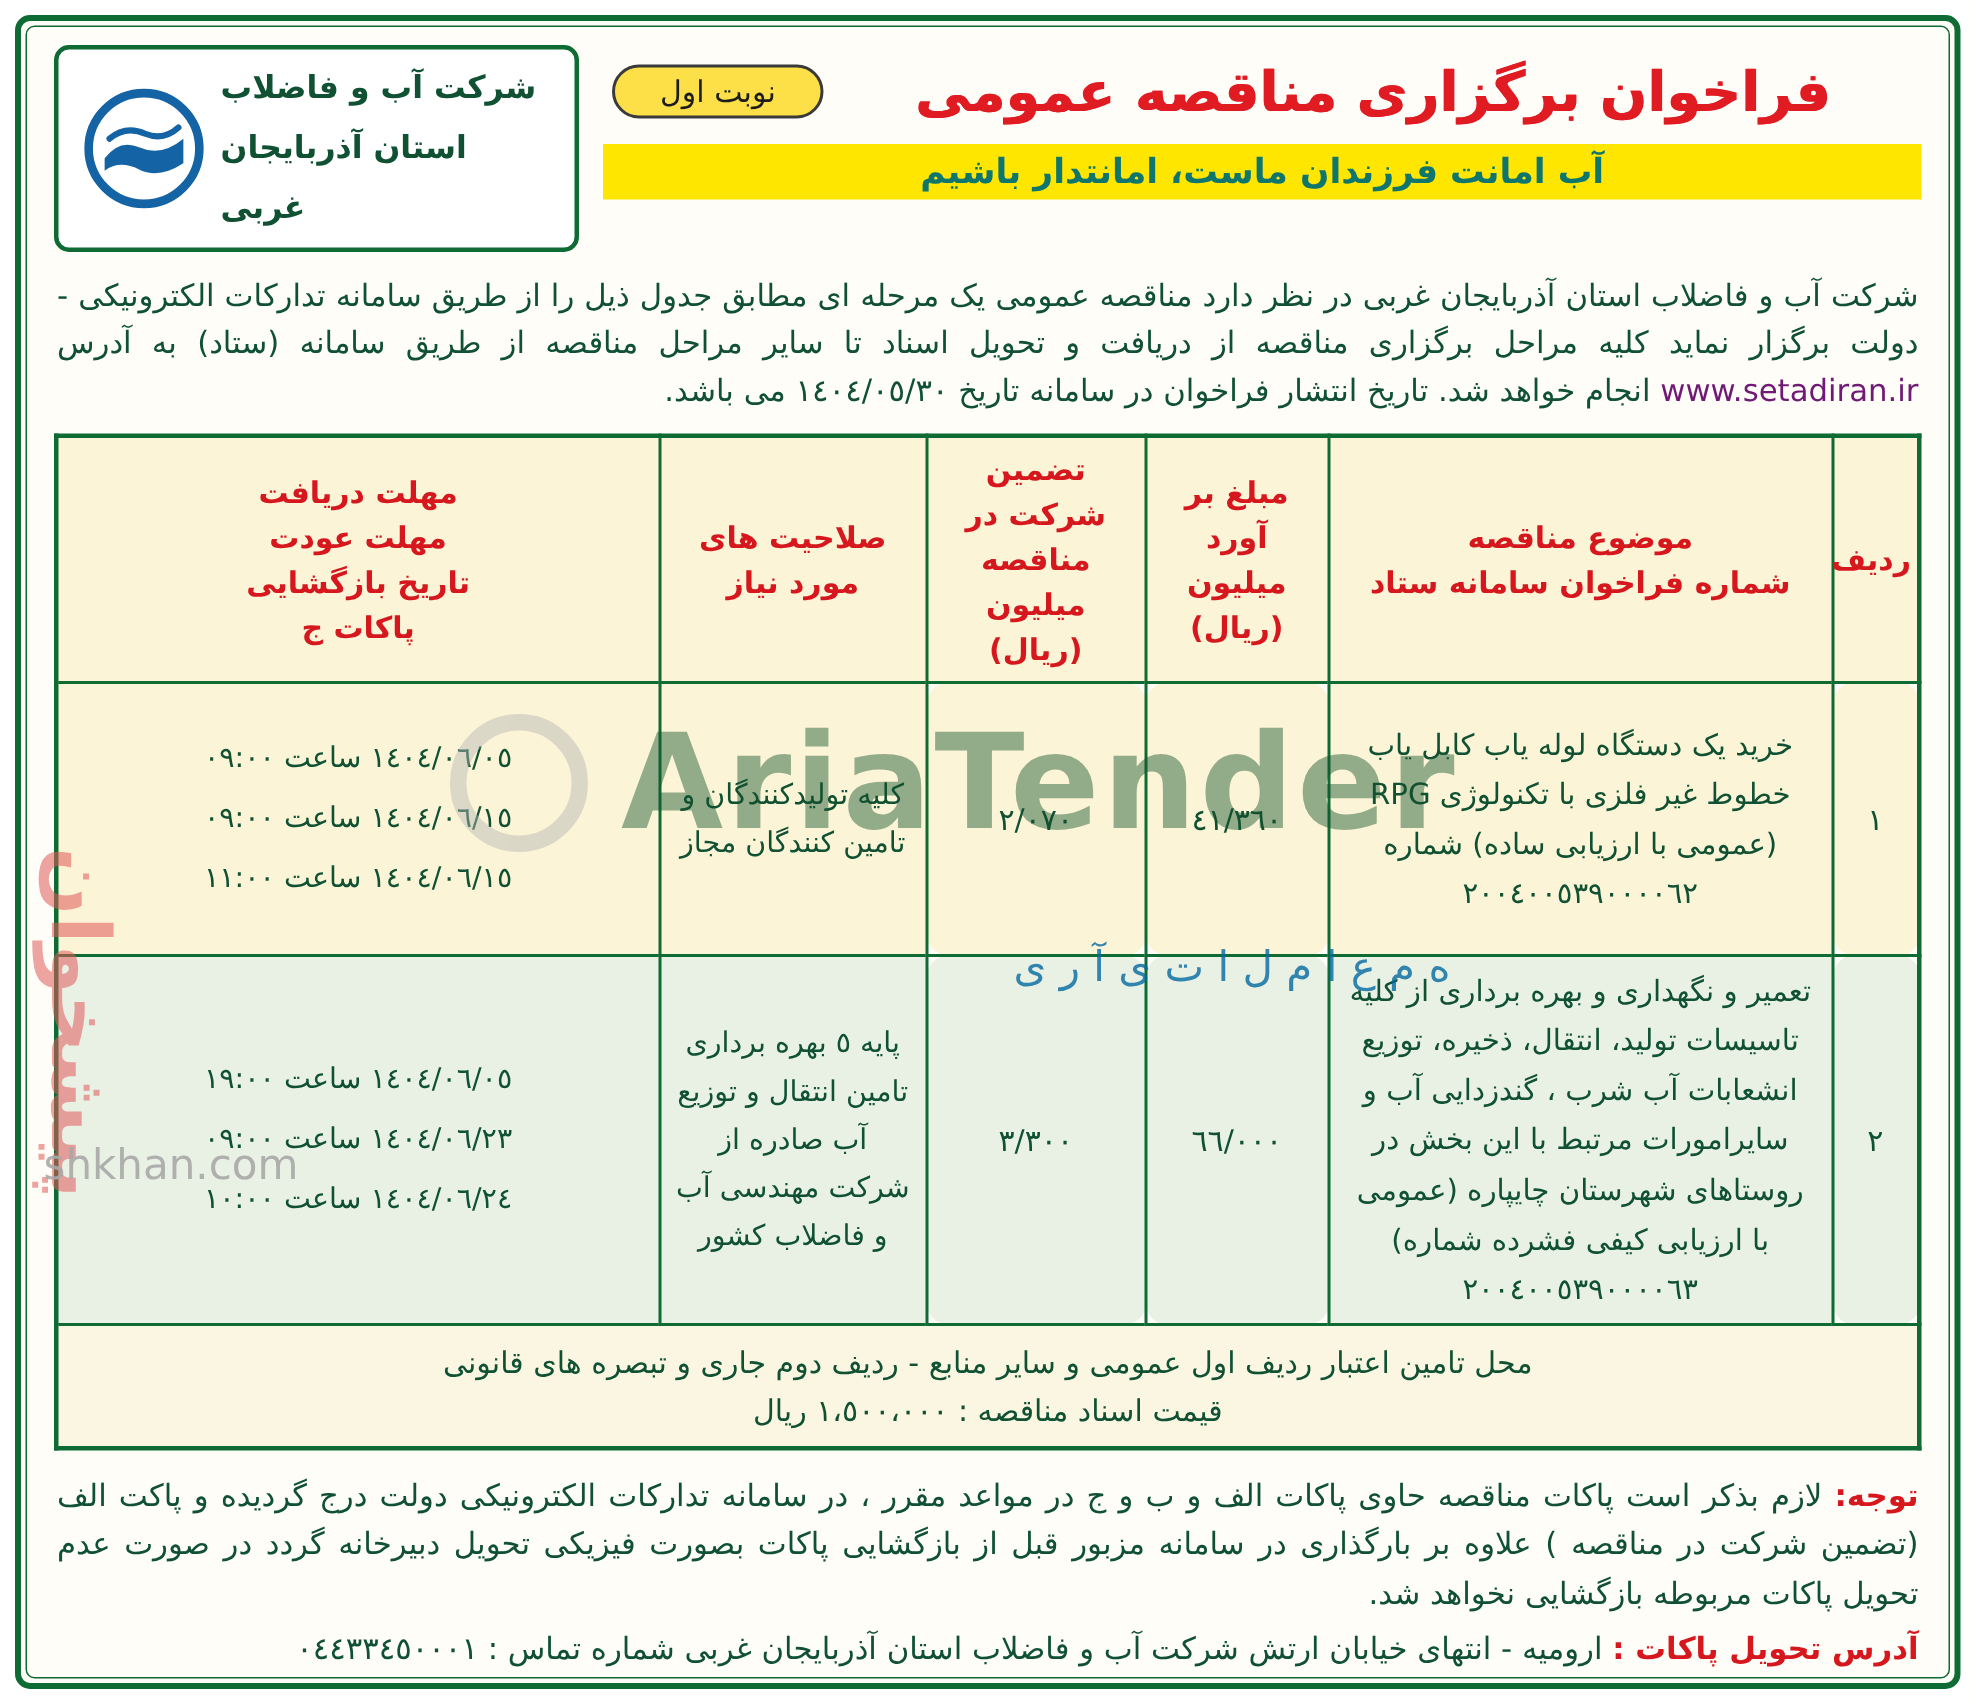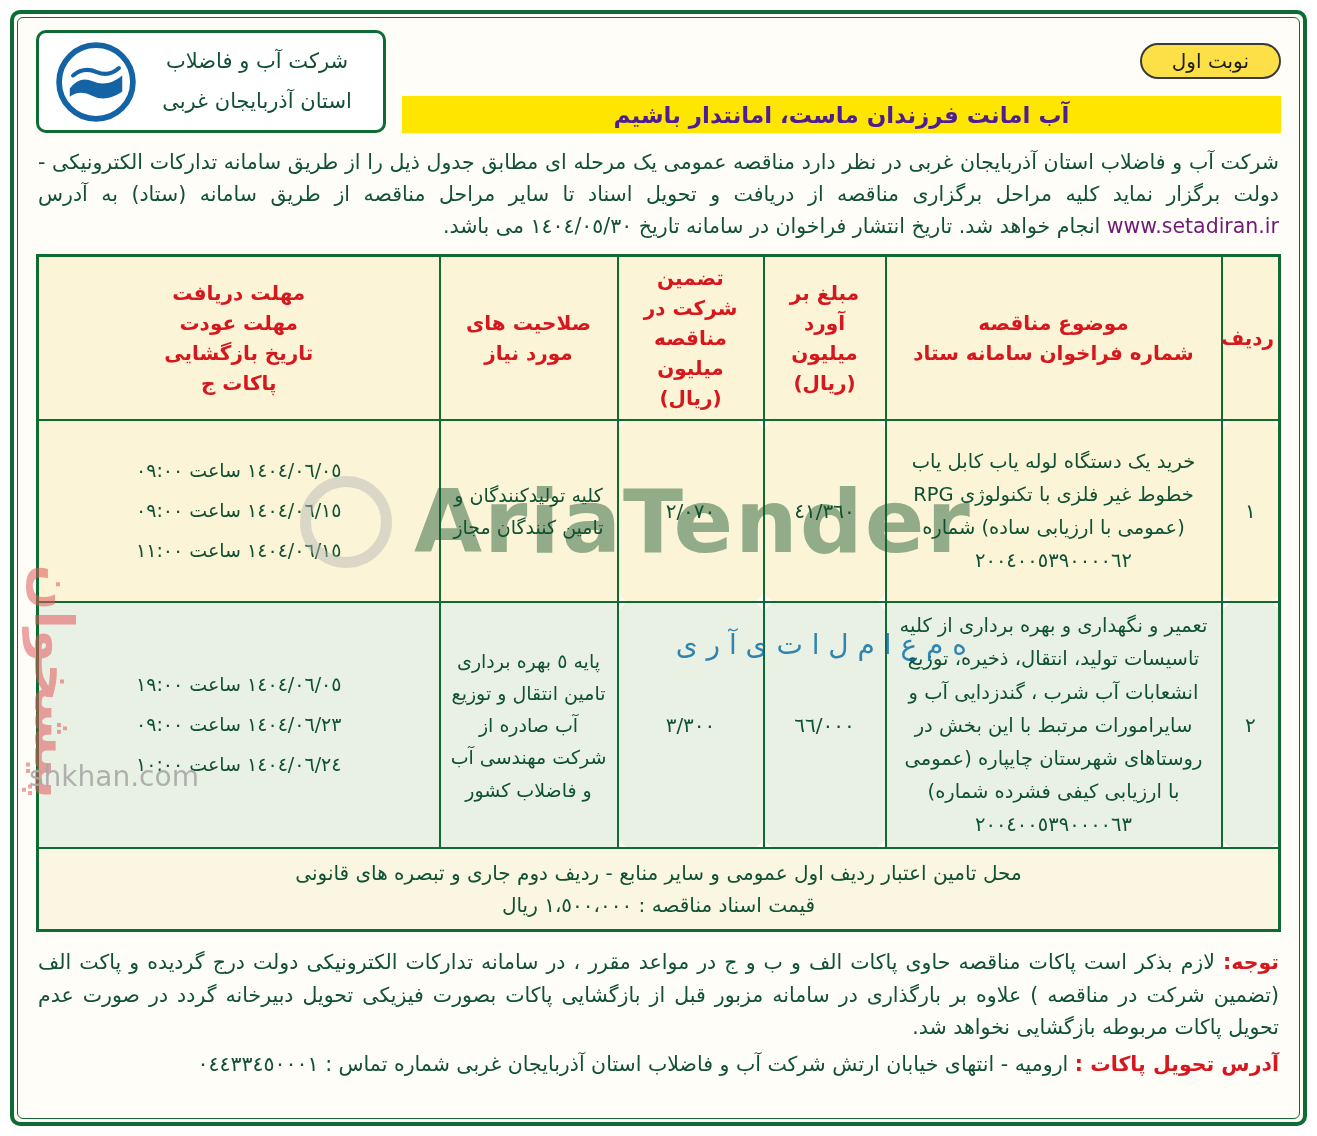--- a/index.html
+++ b/index.html
@@ -22,27 +22,27 @@
   .page-title{
     flex:1;text-align:center;color:#e01b22;font-weight:bold;font-size:37px;
     text-shadow:0.6px 0 currentColor;white-space:nowrap;
   }
   .badge{
     border:2px solid #3a3a3a;border-radius:999px;padding:4px 30px;margin-left:6px;
     font-size:20px;color:#1c1c1c;background:#fde047;white-space:nowrap;align-self:center;
   }
   .slogan-bar{
     margin-top:4px;background:#ffe600;height:37px;display:flex;align-items:center;
-    justify-content:center;color:#4c1d95;font-weight:bold;font-size:23px;
+    justify-content:center;color:#0f766e;font-weight:bold;font-size:23px;
   }
   .logo-box{
     width:350px;box-sizing:border-box;border:3px solid #0e6b34;border-radius:10px;
     background:#fff;display:flex;align-items:center;gap:10px;padding:6px 16px;
   }
-  .company-name{flex:1;text-align:center;color:#0f5132;font-weight:normal;font-size:21px;line-height:1.9;}
+  .company-name{flex:1;text-align:left;color:#0f5132;font-weight:bold;font-size:21px;line-height:1.9;}
   .logo{width:82px;height:82px;flex:0 0 auto;}
   
   .intro{
     margin:14px 2px 0;color:#0f5132;font-size:20.5px;line-height:1.55;text-align:justify;
   }
   .red-inline{color:#701a75;font-weight:normal;text-decoration:none;}
   
   table.tender-table{
     width:100%;border-collapse:collapse;margin-top:12px;border:3px solid #0e6b34;
     table-layout:fixed;
@@ -86,20 +86,21 @@
 </style>
 </head>
 <body>
 
 <div class="frame">
   <div class="frame-inner">
 
     <div class="header">
       <div class="header-main">
         <div class="title-row">
+          <div class="page-title">فراخوان برگزاری مناقصه عمومی</div>
           <div class="badge">نوبت اول</div>
         </div>
         <div class="slogan-bar">
           <span>آب امانت فرزندان ماست، امانتدار باشیم</span>
         </div>
       </div>
       <div class="logo-box">
         <div class="company-name">
           <div>شرکت آب و فاضلاب</div>
           <div>استان آذربایجان غربی</div>

